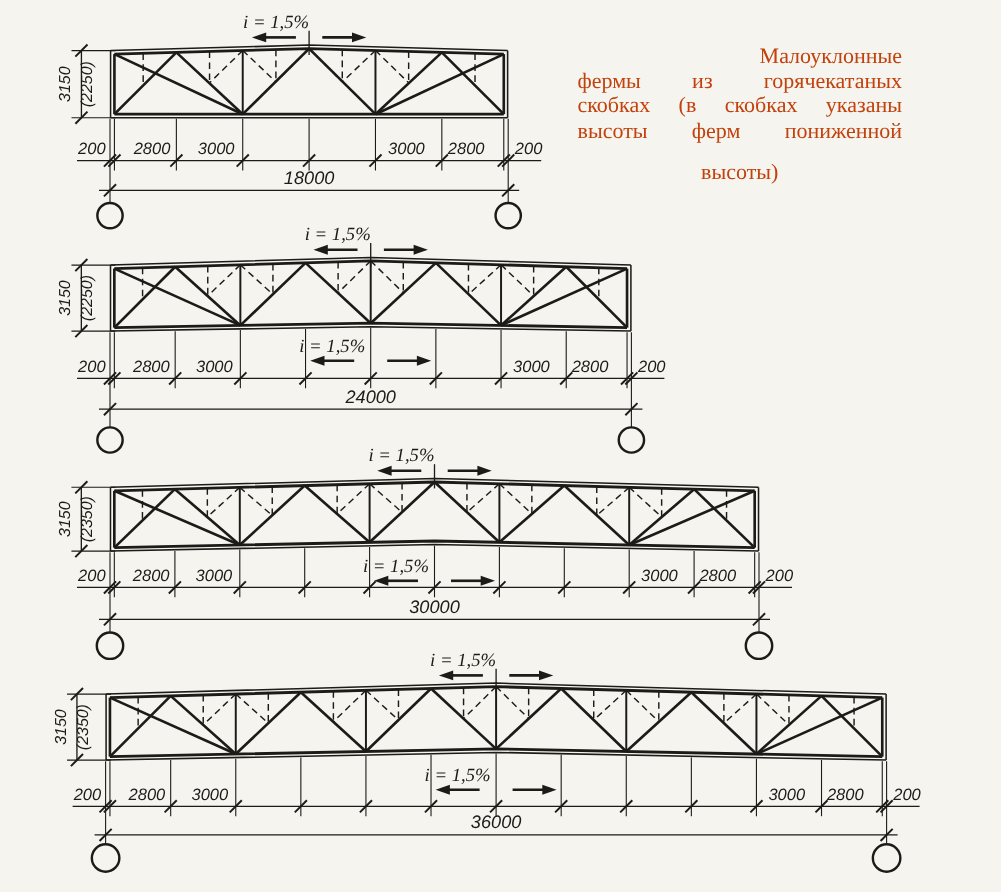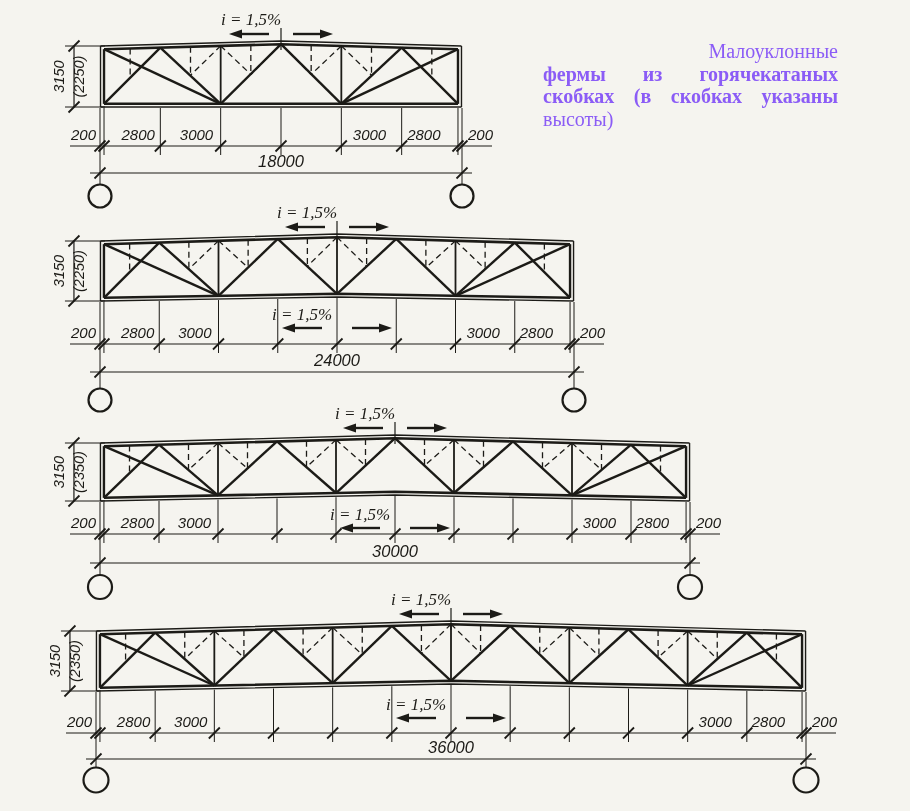--- a/index.html
+++ b/index.html
@@ -5,27 +5,27 @@
   html,body{margin:0;padding:0;}
   body{
     width:910px;height:811px;
     background:#f5f4ef;
     font-family:"Liberation Serif", serif;
     overflow:hidden;
   }
   .page{position:relative;width:910px;height:811px;}
   #drawing{position:absolute;left:0;top:0;}
   .caption{
-    position:absolute;left:543px;top:40px;width:295px;
-    font-size:20px;line-height:22.5px;color:#8b5cf6;
+    position:absolute;left:525px;top:40px;width:295px;
+    font-size:20px;line-height:22.5px;color:#c2410c;
     font-family:"Liberation Serif", serif;
   }
   .caption .l-right{text-align:right;}
-  .caption .l-just{text-align:justify;text-align-last:justify;font-weight:bold;}
-  .caption .l-center{text-align:left;}
+  .caption .l-just{text-align:justify;text-align-last:justify;}
+  .caption .l-center{text-align:center;margin-top:16px;}
   svg text{fill:#1c1b17;}
   .dim-num{font-family:"Liberation Sans", sans-serif;font-style:italic;}
   .slope-num{font-family:"Liberation Serif", serif;font-style:italic;}
 </style>
 </head>
 <body>
 
 <div class="page">
   <svg id="drawing" width="910" height="811" viewBox="0 0 910 811">
       <g>
@@ -423,15 +423,16 @@
           <line x1="569.3333333333333" y1="627.570786516854" x2="598.9166666666666" y2="656.0814606741574" stroke="#1c1b17" stroke-width="1.3" stroke-dasharray="6 4"></line>
           <line x1="687.6666666666666" y1="630.9415730337079" x2="658.0833333333333" y2="657.5140449438202" stroke="#1c1b17" stroke-width="1.3" stroke-dasharray="6 4"></line>
           <line x1="687.6666666666666" y1="630.9415730337079" x2="717.25" y2="658.9466292134831" stroke="#1c1b17" stroke-width="1.3" stroke-dasharray="6 4"></line>
         </g>
       </g>
     </svg>
   <div class="caption">
     <div class="l-right">Малоуклонные</div>
     <div class="l-just">фермы из горячекатаных</div>
     <div class="l-just">скобках (в скобках указаны</div>
+    <div class="l-just">высоты ферм пониженной</div>
     <div class="l-center">высоты)</div>
   </div>
 </div>
 
 </body></html>

